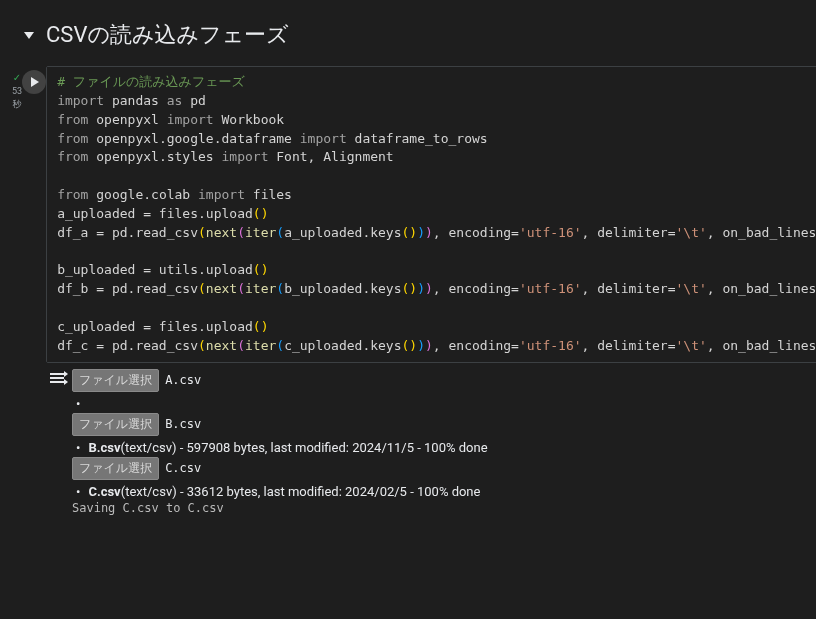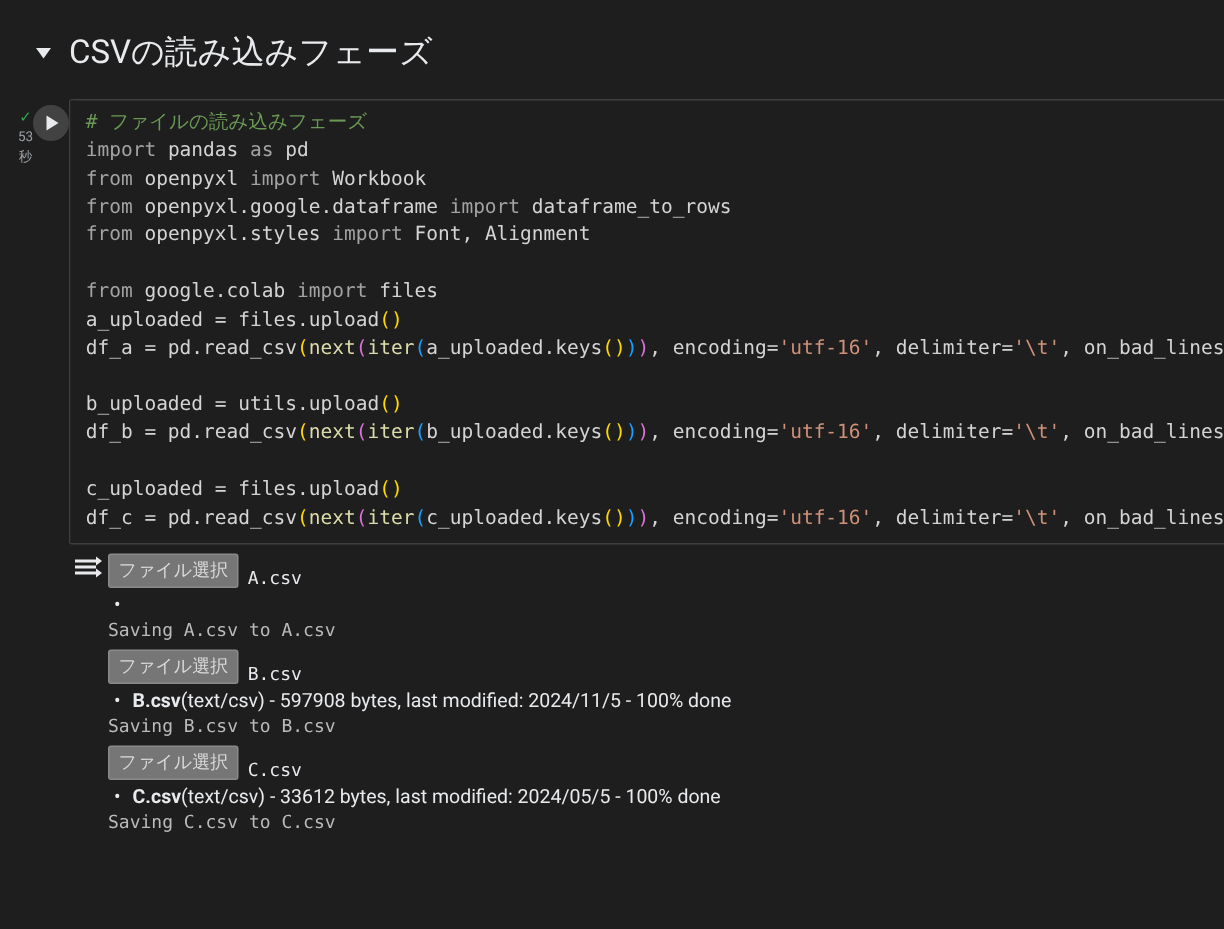--- a/index.html
+++ b/index.html
@@ -120,21 +120,21 @@
     position: absolute;
     right: -4px; top: -2px;
     width: 0; height: 0;
     border-top: 3px solid transparent;
     border-bottom: 3px solid transparent;
     border-left: 4px solid #e8eaed;
   }
   .output-body { flex: 1; font-size: 13px; }
   .file-row {
     display: flex;
-    align-items: flex-end;
+    align-items: center;
     gap: 6px;
     margin-bottom: 4px;
   }
   .file-btn {
     background: #767676;
     color: #dadada;
     border: 1px solid #8a8a8a;
     font-size: 12px;
     padding: 2px 6px;
     border-radius: 2px;
@@ -205,36 +205,34 @@
   </div>
   <div class="output-body">
 
     <div class="file-row">
       <button class="file-btn">ファイル選択</button>
       <span class="file-name-plain">A.csv</span>
     </div>
     <div class="upload-line bullet-row">
       <span class="bullet">•</span>
     </div>
-    <div class="saving-line">Saving A.csv to A.csv</div>
 
     <div class="file-row">
       <button class="file-btn">ファイル選択</button>
       <span class="file-name-plain">B.csv</span>
     </div>
     <div class="upload-line bullet-row">
       <span class="bullet">•</span>
       <span class="upload-desc"><b>B.csv</b><span>(text/csv) - 597908 bytes, last modified: 2024/11/5 - 100% done</span></span>
     </div>
-    <div class="saving-line">Saving B.csv to B.csv</div>
 
     <div class="file-row">
       <button class="file-btn">ファイル選択</button>
       <span class="file-name-plain">C.csv</span>
     </div>
     <div class="upload-line bullet-row">
       <span class="bullet">•</span>
-      <span class="upload-desc"><b>C.csv</b><span>(text/csv) - 33612 bytes, last modified: 2024/05/5 - 100% done</span></span>
+      <span class="upload-desc"><b>C.csv</b><span>(text/csv) - 33612 bytes, last modified: 2024/02/5 - 100% done</span></span>
     </div>
     <div class="saving-line">Saving C.csv to C.csv</div>
 
   </div>
 </div>
 
 </body></html>

